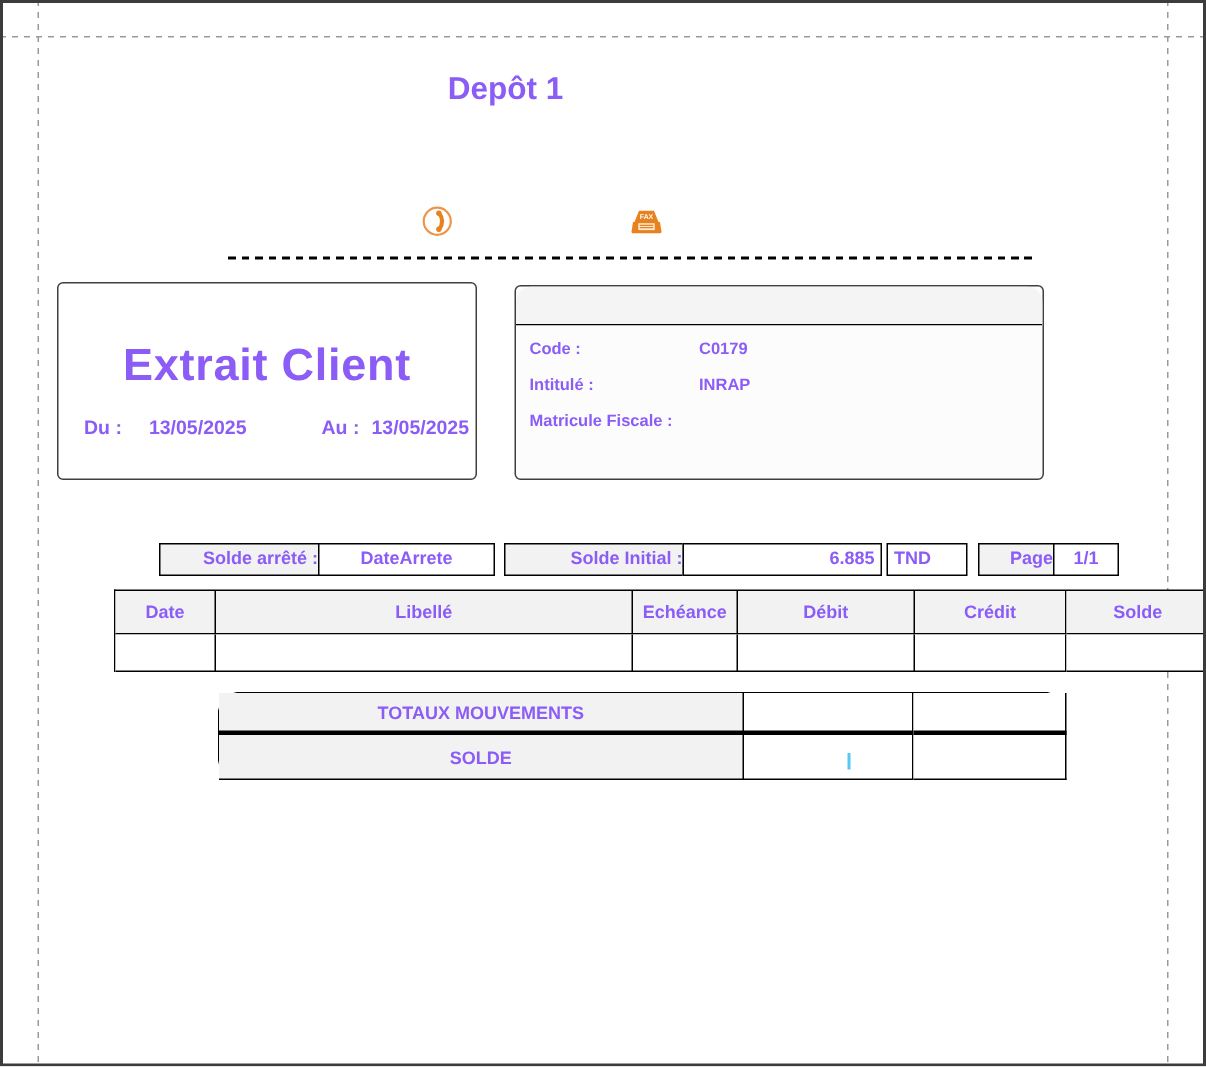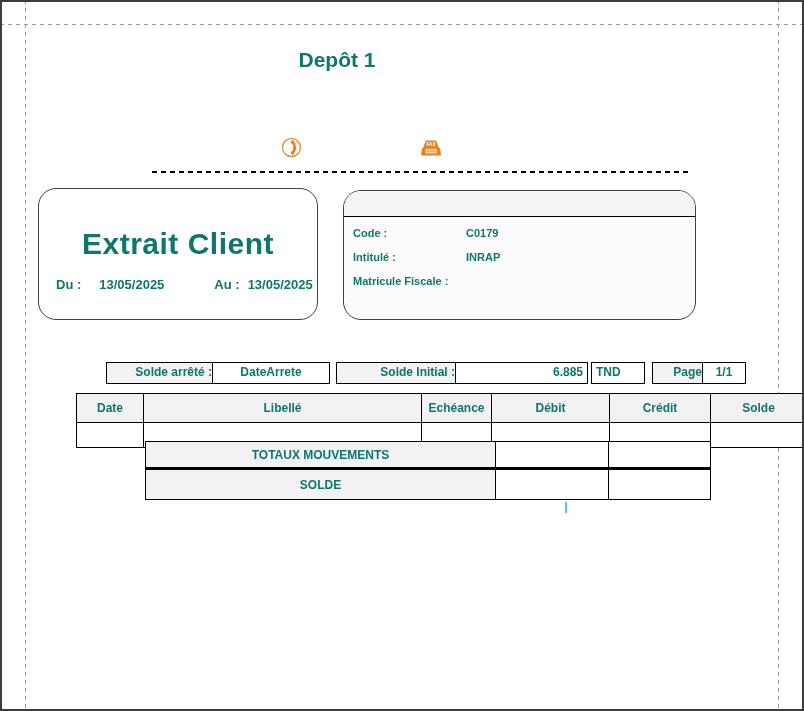--- a/index.html
+++ b/index.html
@@ -1,50 +1,50 @@
 <!DOCTYPE html>
 <html><head>
 <meta charset="utf-8">
 <style>
   html,body{margin:0;padding:0;background:#fff;}
   .page{
     position:relative;width:804px;height:711px;background:#ffffff;
-    font-family:"Liberation Sans",sans-serif;color:#0f766e;overflow:hidden;
+    font-family:"Liberation Sans",sans-serif;color:#8b5cf6;overflow:hidden;
   }
   .frame{position:absolute;inset:0;border:2px solid #3c3c3c;pointer-events:none;z-index:9;}
   .guide-v{position:absolute;top:0;bottom:0;width:1px;
     background:repeating-linear-gradient(180deg,#9a9a9a 0 4px,transparent 4px 8px);z-index:0;}
   .guide-h{position:absolute;left:0;right:0;height:1px;
     background:repeating-linear-gradient(90deg,#9a9a9a 0 4px,transparent 4px 8px);z-index:0;}
   .title{position:absolute;top:48px;left:137px;width:400px;text-align:center;
     font-size:21px;font-weight:bold;z-index:1;}
   .icon{position:absolute;z-index:1;}
   .sep{position:absolute;top:171px;left:152px;width:537px;height:2px;
     background:repeating-linear-gradient(90deg,#000 0 5px,transparent 5px 9px);z-index:1;}
-  .card{position:absolute;border:1px solid #3f3f3f;border-radius:18px;background:#fff;z-index:1;box-sizing:border-box;padding-left:31px;}
+  .card{position:absolute;border:1px solid #3f3f3f;border-radius:4px;background:#fff;z-index:1;box-sizing:border-box;padding-left:31px;}
   .client-card{left:38px;top:188px;width:280px;height:132px;}
   .client-title{position:absolute;top:38px;left:0;width:100%;text-align:center;
     font-size:30px;font-weight:bold;letter-spacing:0.5px;}
   .client-dates{position:absolute;top:88px;left:17px;right:8px;display:flex;align-items:baseline;
     font-size:13px;font-weight:bold;white-space:nowrap;}
   .info-card{left:343px;top:190px;width:353px;height:130px;background:#fcfcfc;overflow:hidden;}
   .info-band{position:absolute;top:0;left:0;right:0;height:25px;background:#f4f4f4;
     border-bottom:1px solid #000;border-radius:11px 11px 0 0;}
   .info-row{position:absolute;left:9px;font-size:11px;font-weight:bold;}
   .info-row .val{position:absolute;left:113px;white-space:nowrap;}
   .info-row .lbl{display:inline-block;}
   .sumbox{position:absolute;top:362px;height:22px;box-sizing:border-box;border:1px solid #000;
     font-size:12px;font-weight:bold;line-height:19px;background:#fff;z-index:1;white-space:nowrap;}
   .sumbox.gray{background:#f2f2f2;text-align:right;}
   .tbl{display:grid;position:absolute;border-top:1px solid #000;border-left:1px solid #000;z-index:1;margin-left:36px;}
   .tbl>div{border-right:1px solid #000;border-bottom:1px solid #000;box-sizing:border-box;
     display:flex;align-items:center;justify-content:center;font-weight:bold;font-size:12px;background:#fff;}
   .tbl>div.gray{background:#f2f2f2;}
   .main-tbl{left:40px;top:393px;grid-template-columns:67px 278px 70px 118px 101px 96px;grid-template-rows:29px 25px;}
-  .tot-tbl{left:109px;top:441px;grid-template-columns:350px 113px 102px;grid-template-rows:28px 30px;}
+  .tot-tbl{left:109px;top:461px;grid-template-columns:350px 113px 102px;grid-template-rows:28px 30px;border-radius:16px;}
   .tot-tbl>div.thick{border-bottom-width:3px;}
   .cursor{position:absolute;left:565px;top:502px;width:2px;height:11px;background:#55c8f0;z-index:2;}
   .pl3{justify-content:flex-start;padding-left:3px;}
   .ar{justify-content:flex-end;padding-right:4px;text-align:right;}
   .al{padding-left:4px;text-align:left;}
   .ac{text-align:center;}
 </style>
 </head>
 <body>
 

